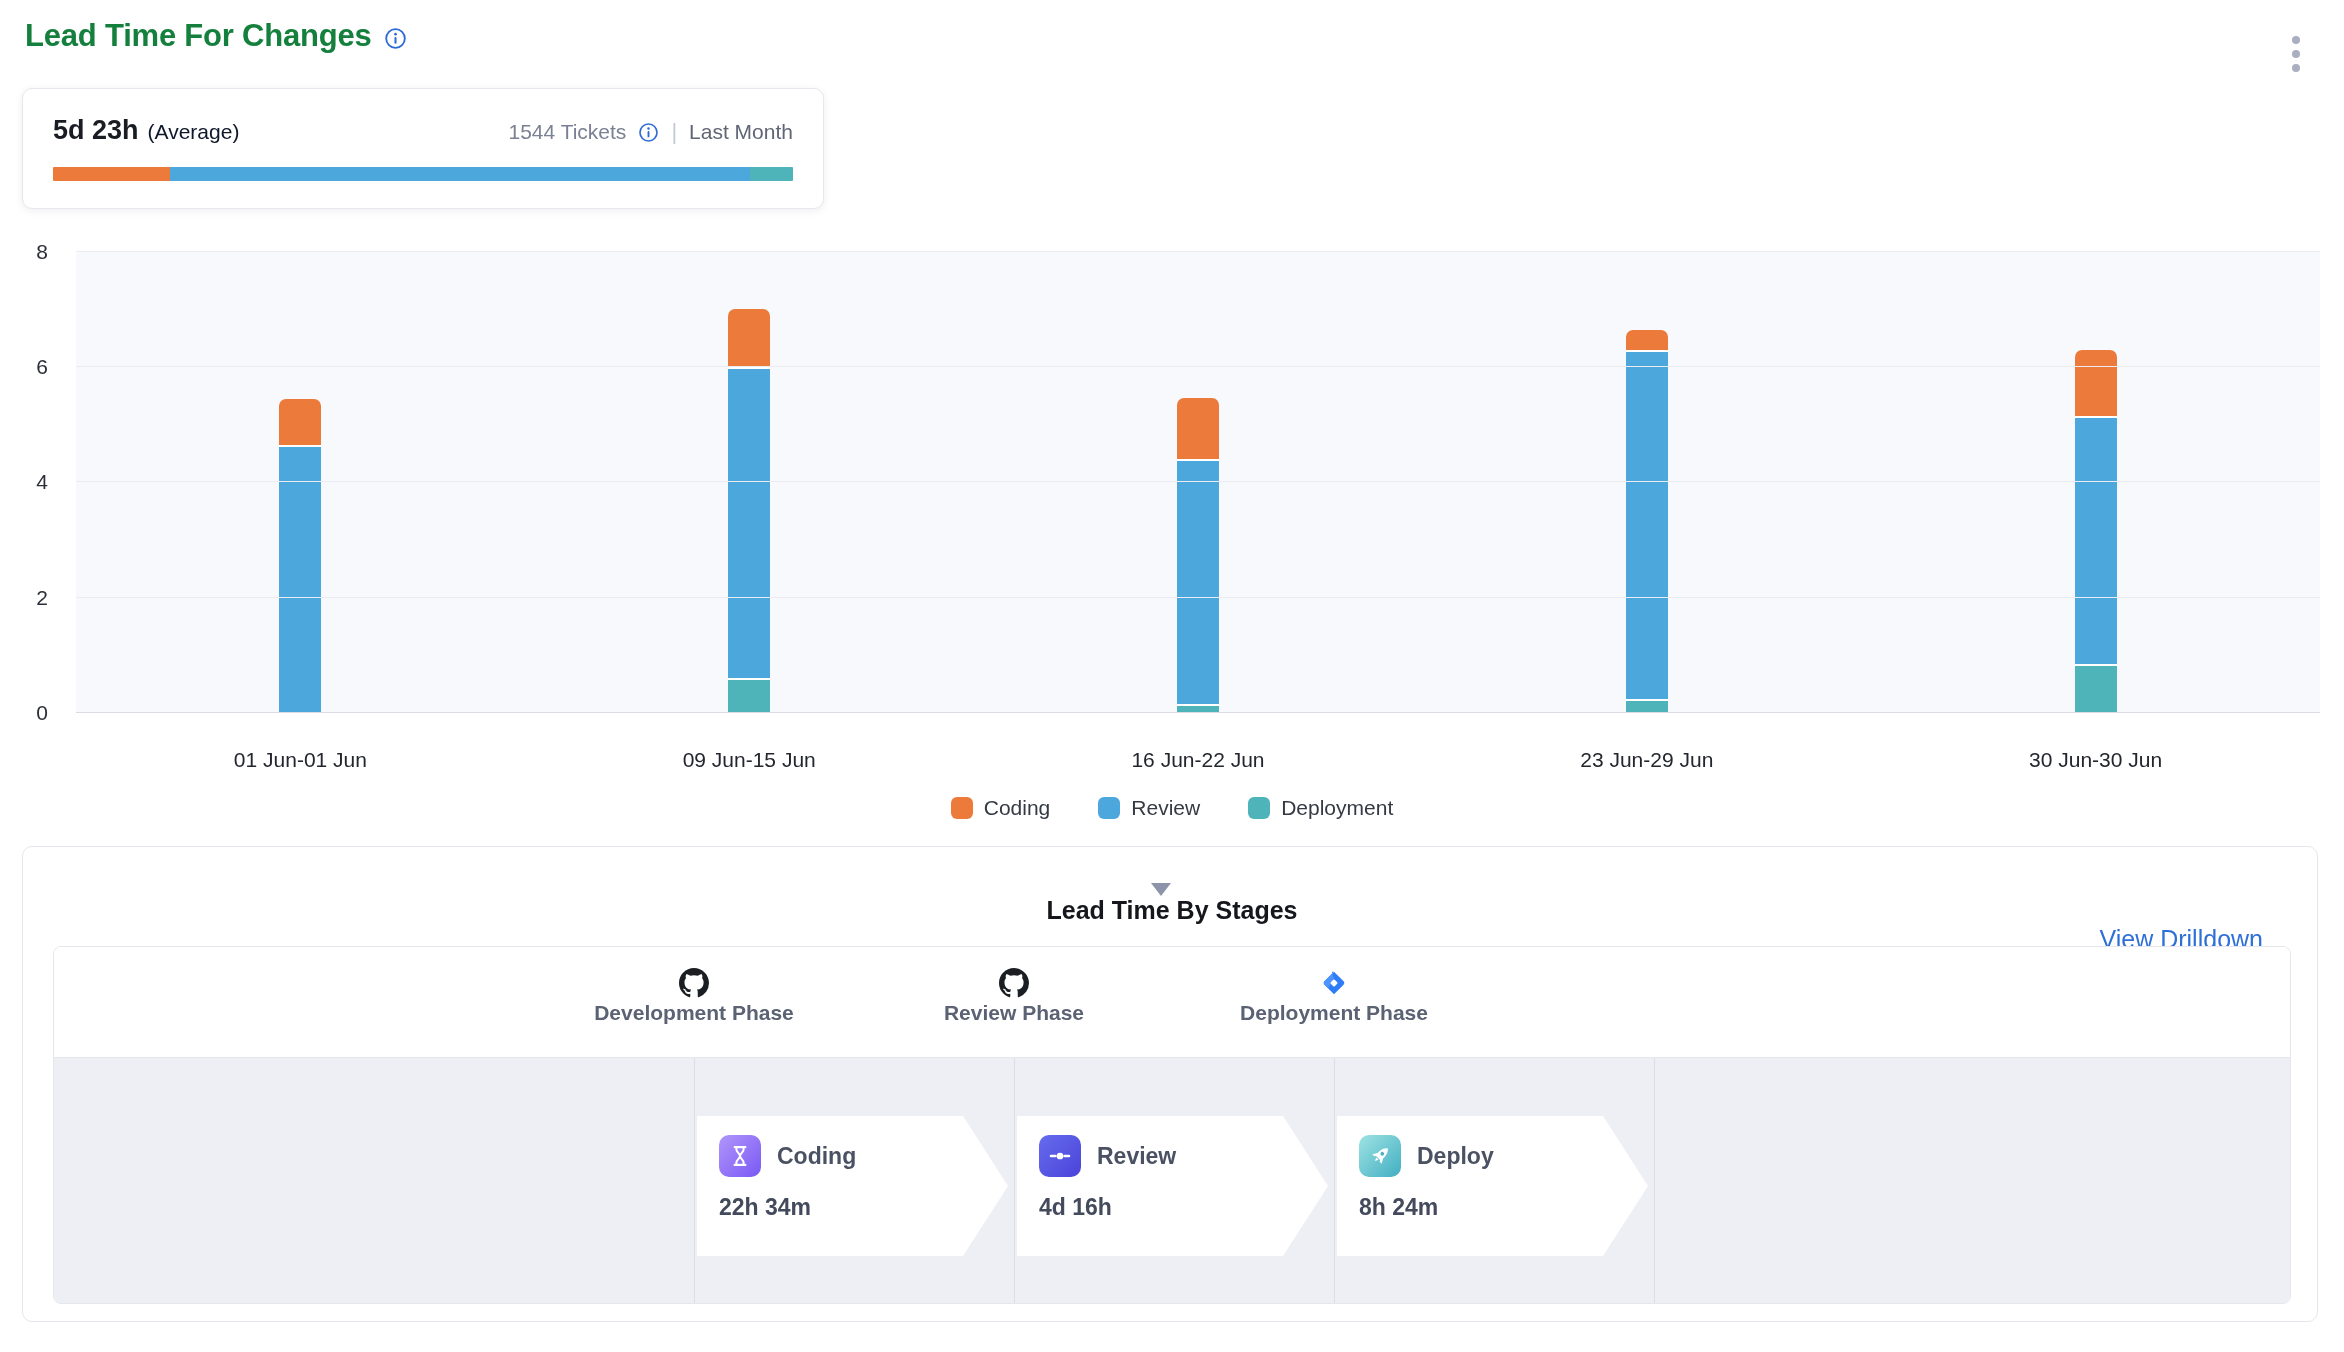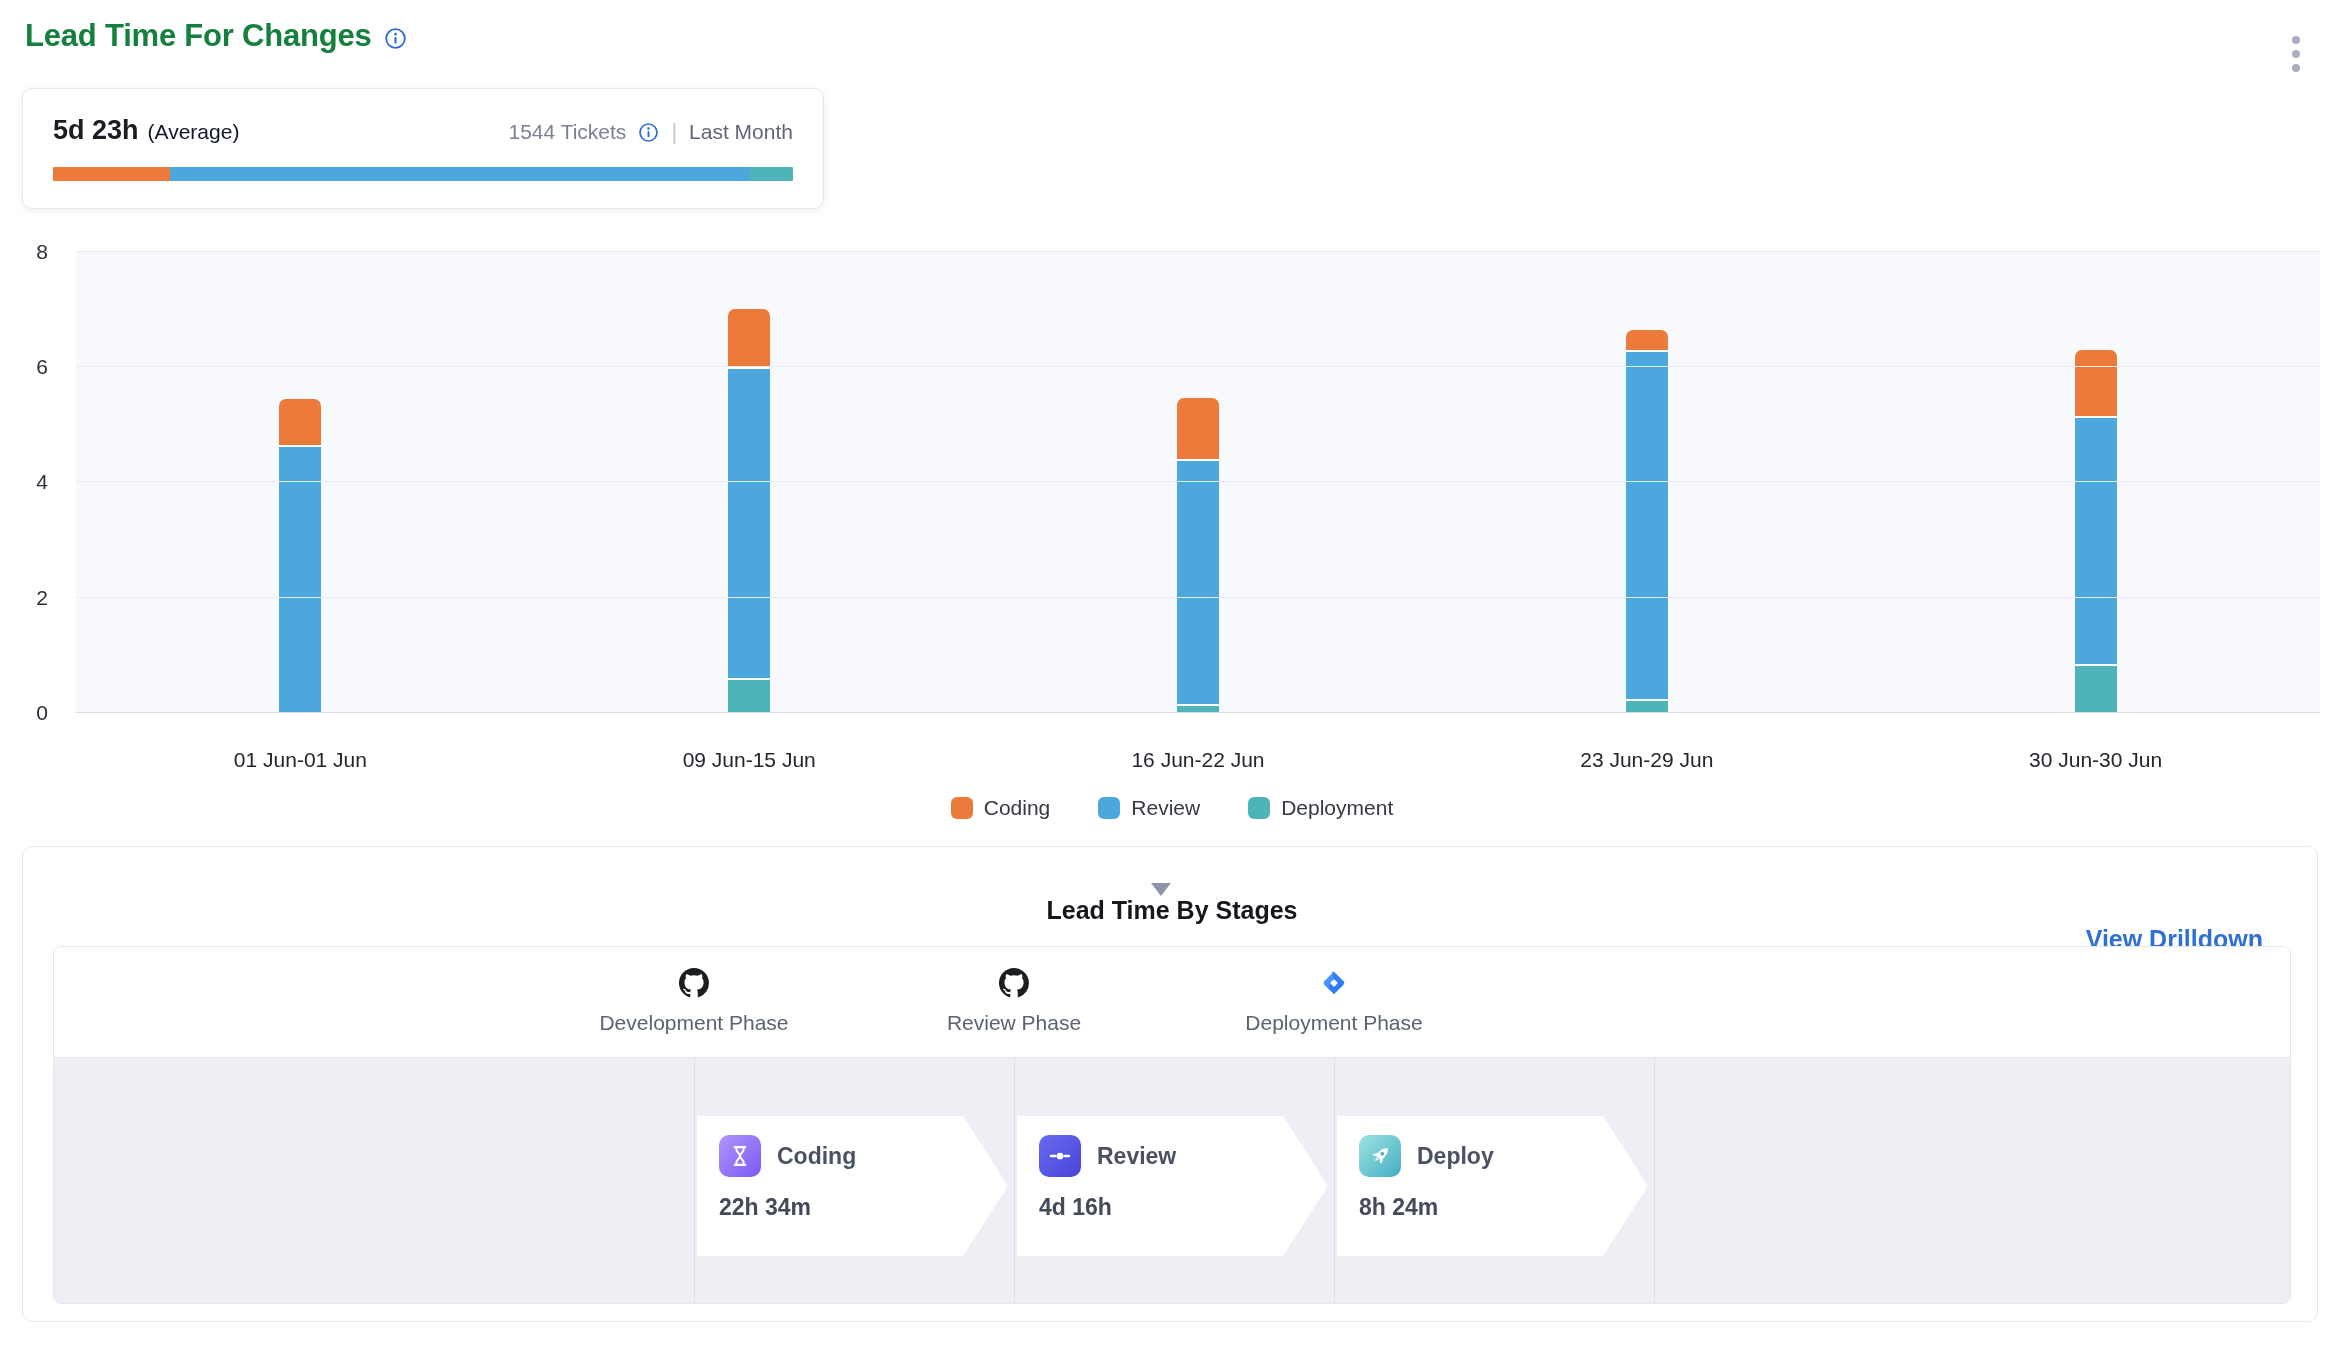--- a/index.html
+++ b/index.html
@@ -57,29 +57,29 @@
 
   
   .stages-panel{
     position:absolute;left:22px;top:846px;width:2296px;height:476px;box-sizing:border-box;
     border:1px solid #E5E7ED;border-radius:10px;background:#fff;
   }
   .stages-head{display:flex;align-items:center;padding:36px 54px 0 58px;flex-direction:column;}
   .caret{width:0;height:0;border-left:10px solid transparent;border-right:10px solid transparent;
     border-top:13px solid #8D94A9;margin-right:22px;cursor:pointer;}
   .stages-title{font-size:25px;font-weight:700;color:#15171C;}
-  .drilldown{margin-left:auto;font-size:25px;font-weight:700;color:#2E6FD8;cursor:pointer;text-decoration:none;}
+  .drilldown{margin-left:auto;font-size:25px;font-weight:400;color:#2E6FD8;cursor:pointer;text-decoration:none;}
   .stages-table{
     position:absolute;left:30px;top:99px;width:2238px;height:358px;box-sizing:border-box;
     border:1px solid #E5E7ED;border-radius:8px;overflow:hidden;background:#fff;
   }
   .table-head{position:relative;height:110px;background:#fff;}
   .phase{position:absolute;top:20px;transform:translateX(-50%);text-align:center;width:320px;}
   .phase-icon{height:32px;display:flex;justify-content:center;align-items:center;}
-  .phase-label{display:block;font-size:21px;color:#5A6273;margin-top:12px;}
+  .phase-label{display:block;font-size:21px;color:#5A6273;margin-top:2px;font-weight:bold;}
   .table-body{position:relative;height:246px;background:#EEEFF5;border-top:1px solid #E5E7ED;}
   .vdiv{position:absolute;top:0;bottom:0;width:1px;background:#DBDEE7;}
   .stage-card{
     position:absolute;top:58px;height:140px;width:311px;background:#fff;box-sizing:border-box;
     clip-path:polygon(0 0, calc(100% - 45px) 0, 100% 50%, calc(100% - 45px) 100%, 0 100%);
     cursor:pointer;
   }
   .card-inner{padding:19px 22px;}
   .card-row{display:flex;align-items:center;gap:16px;}
   .tile{width:42px;height:42px;border-radius:10px;display:flex;align-items:center;justify-content:center;flex:none;}

